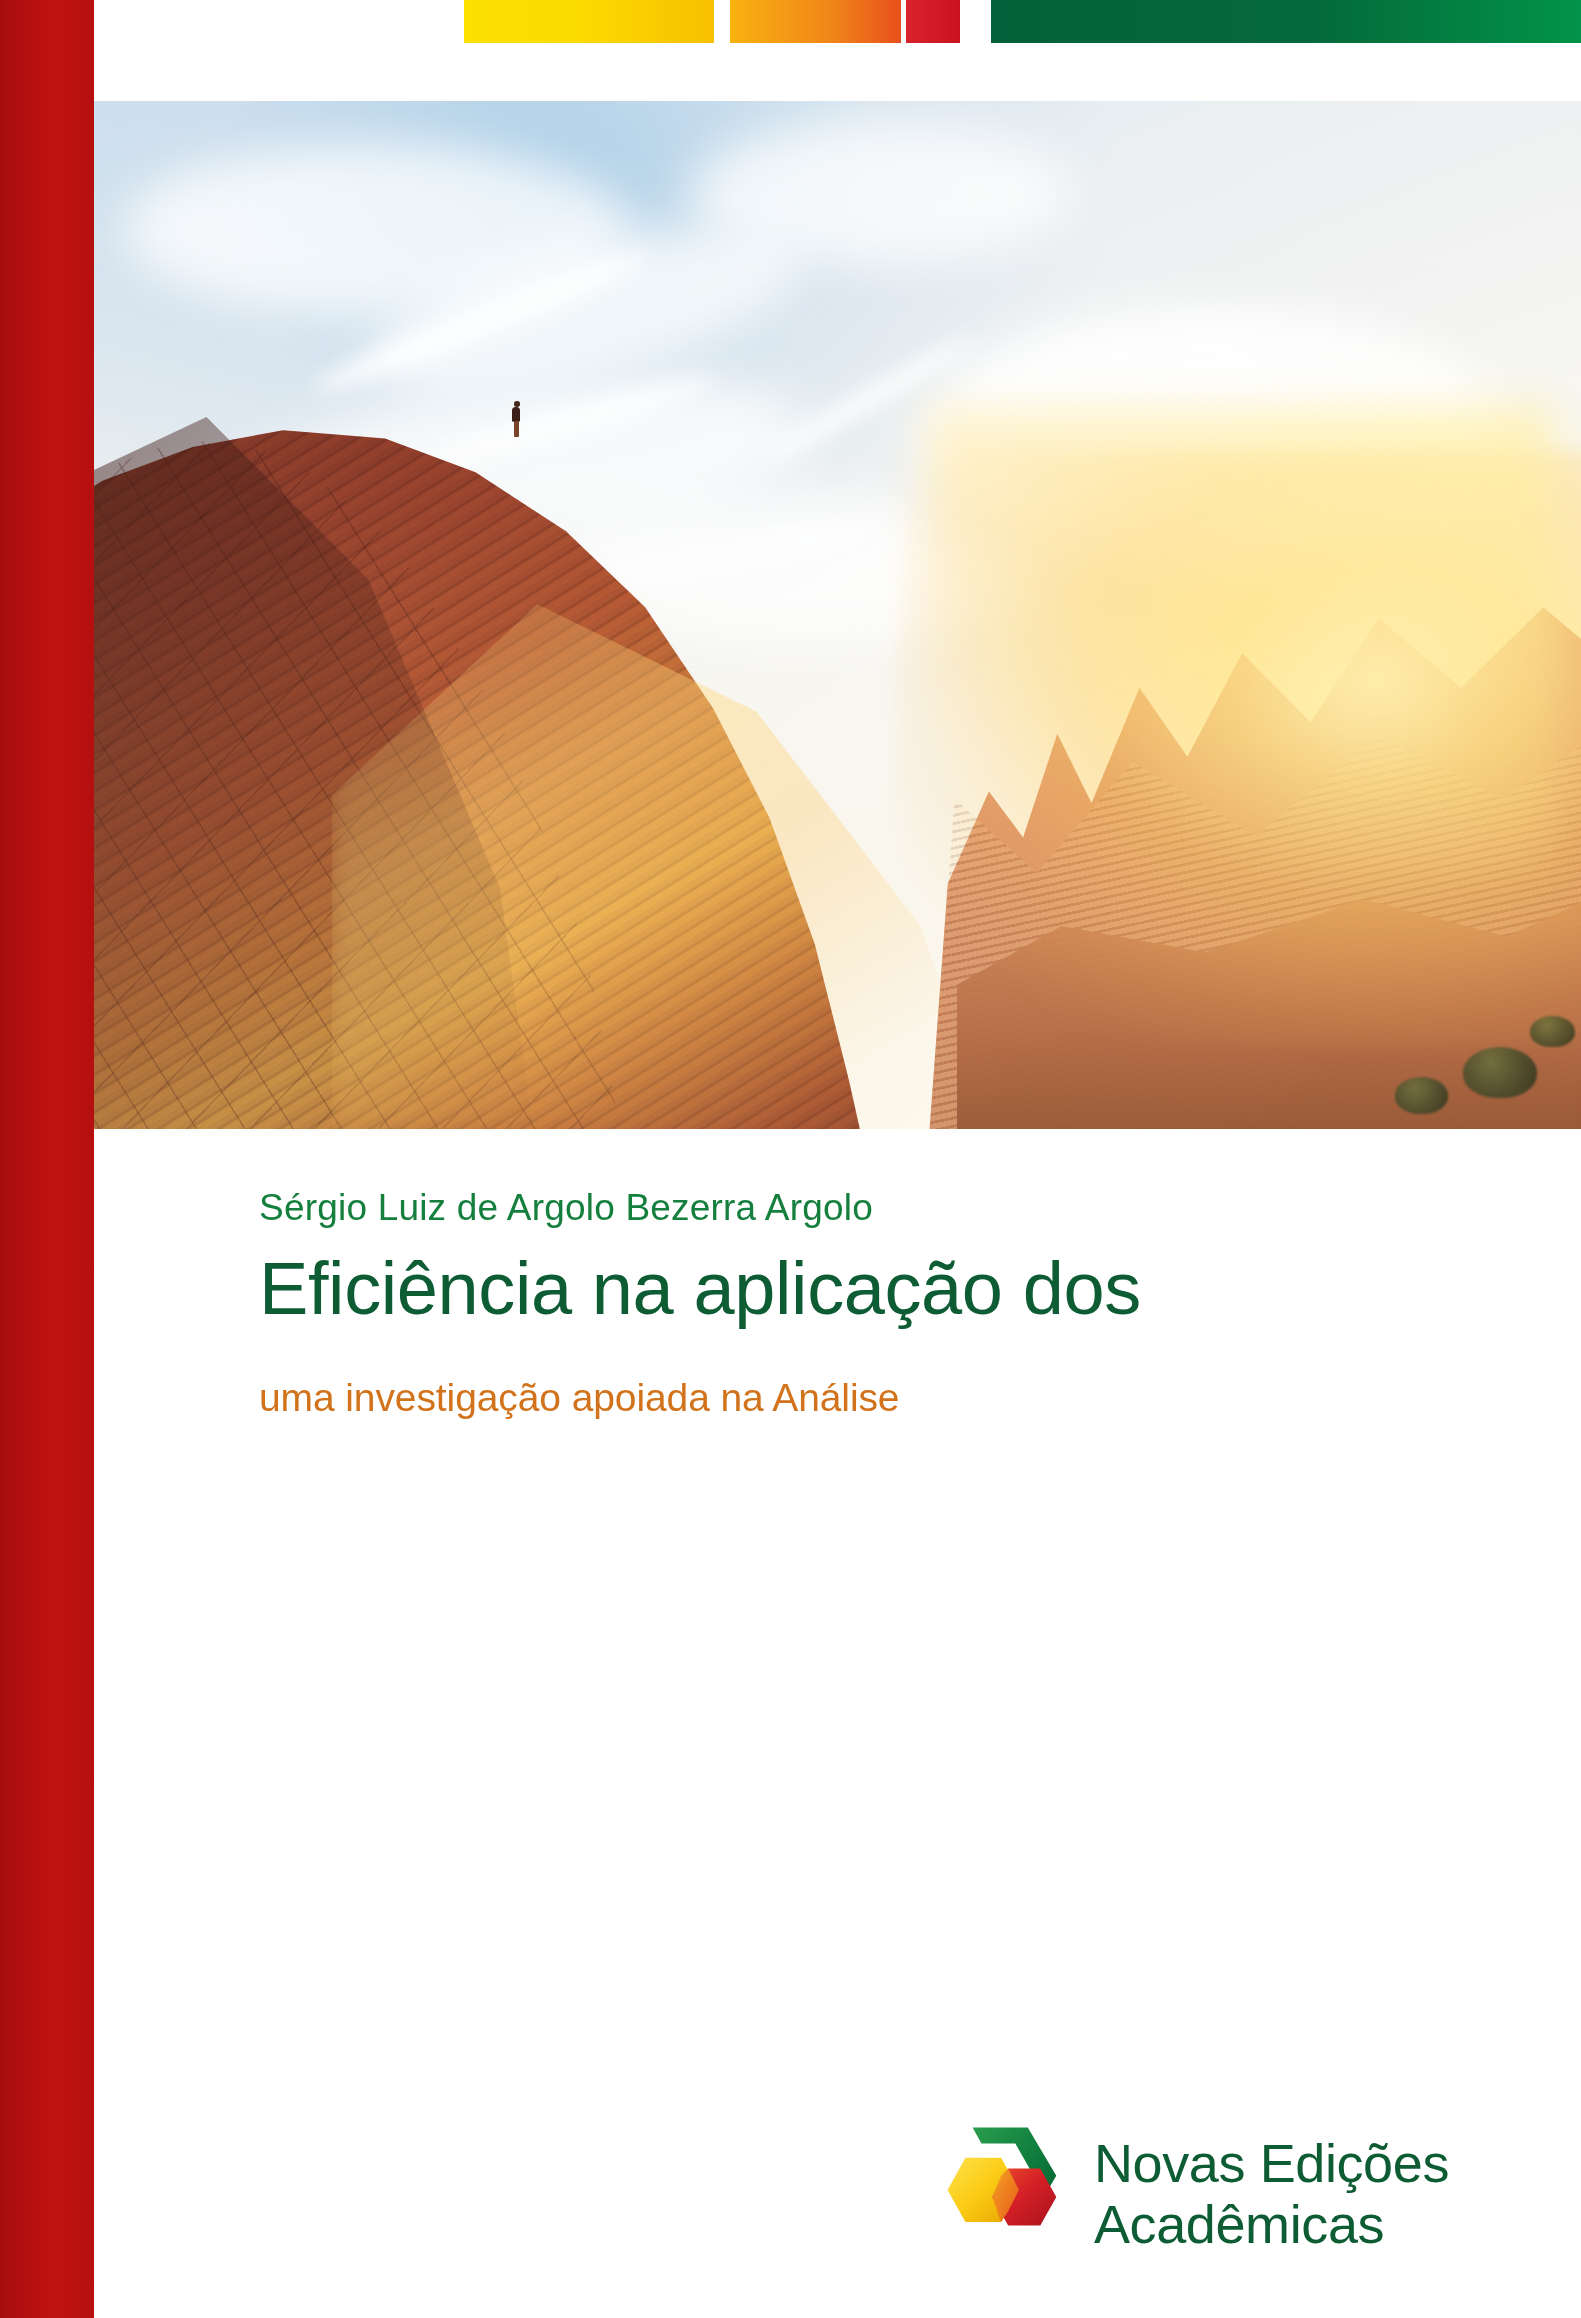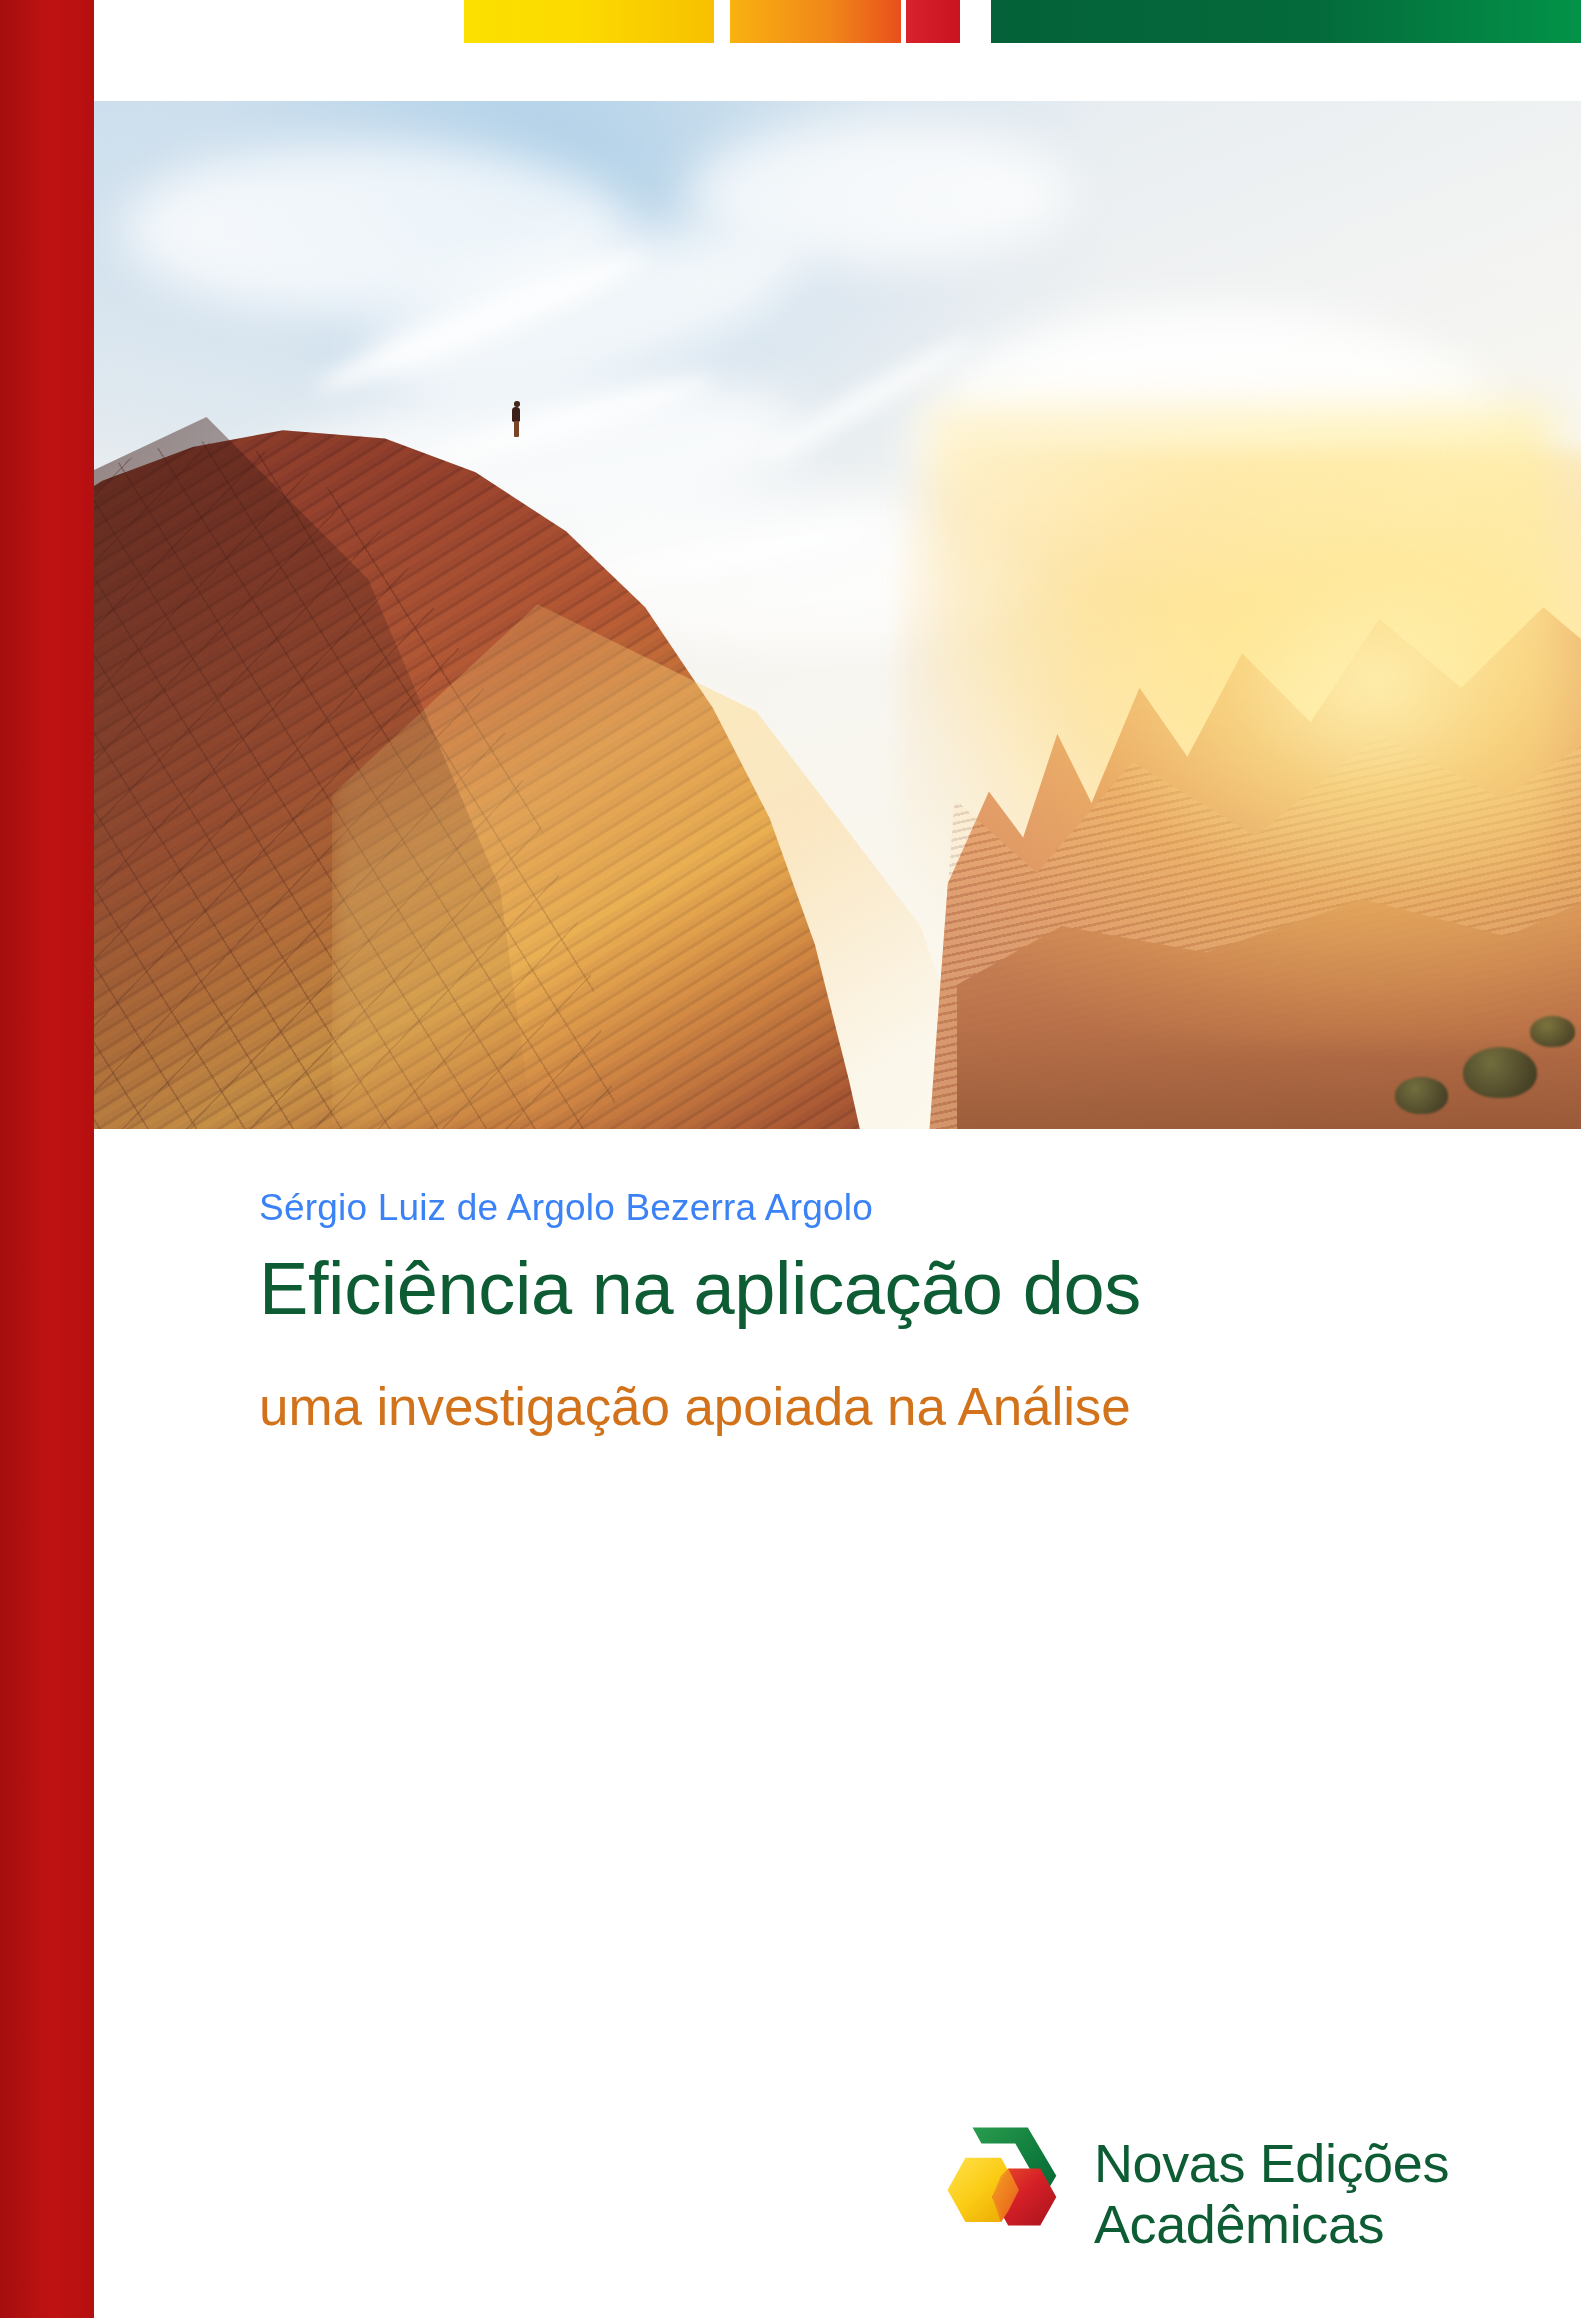--- a/index.html
+++ b/index.html
@@ -286,36 +286,36 @@
   
   .text-block {
     position: absolute;
     left: 259px;
     top: 1187px;
     width: 1125px;
   }
   .author {
     font-size: 37px;
     line-height: 1.15;
-    color: #3b82f6;
+    color: #15803d;
     font-weight: 400;
     letter-spacing: 0.2px;
     margin: 0 0 19.6px 0;
   }
   .title {
     font-size: 74px;
     line-height: 1.09;
     color: #0d5c34;
     font-weight: 400;
     letter-spacing: -0.4px;
     margin: 0 0 45px 0;
     max-width: 1089px;
   }
   .subtitle {
-    font-size: 53px;
+    font-size: 39px;
     line-height: 1.20;
     color: #d2731c;
     font-weight: 400;
     letter-spacing: -0.1px;
     margin: 0;
     max-width: 1098px;
   }
 
   
   .logo {

